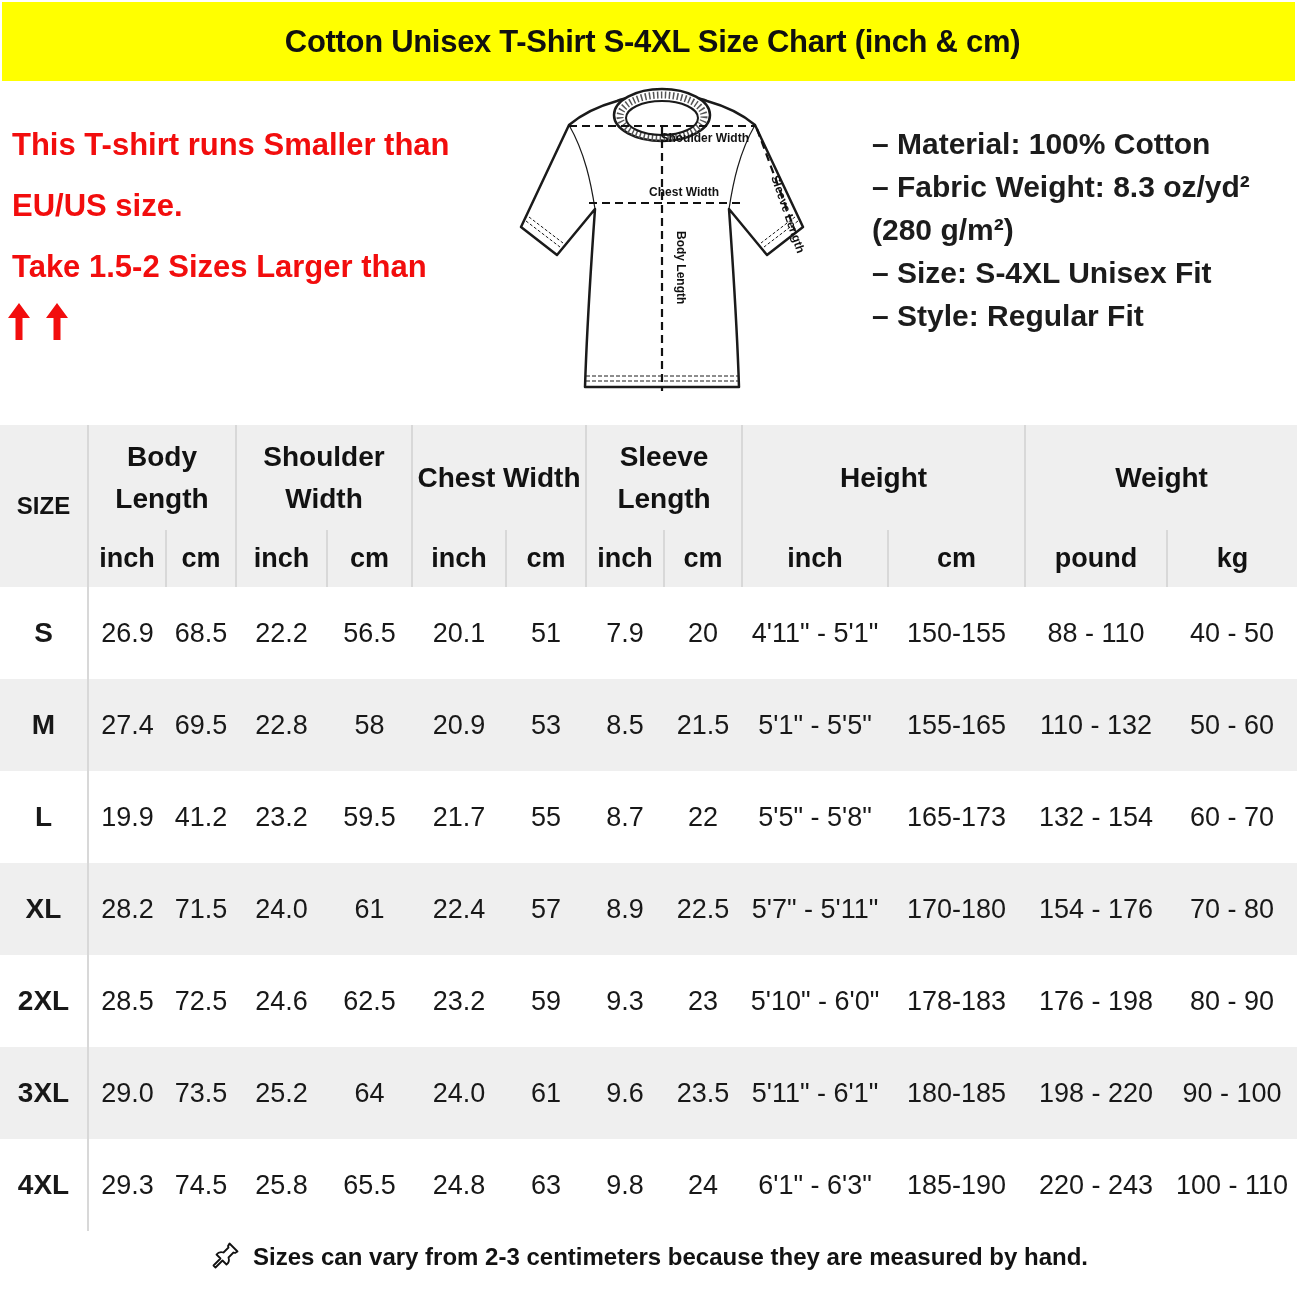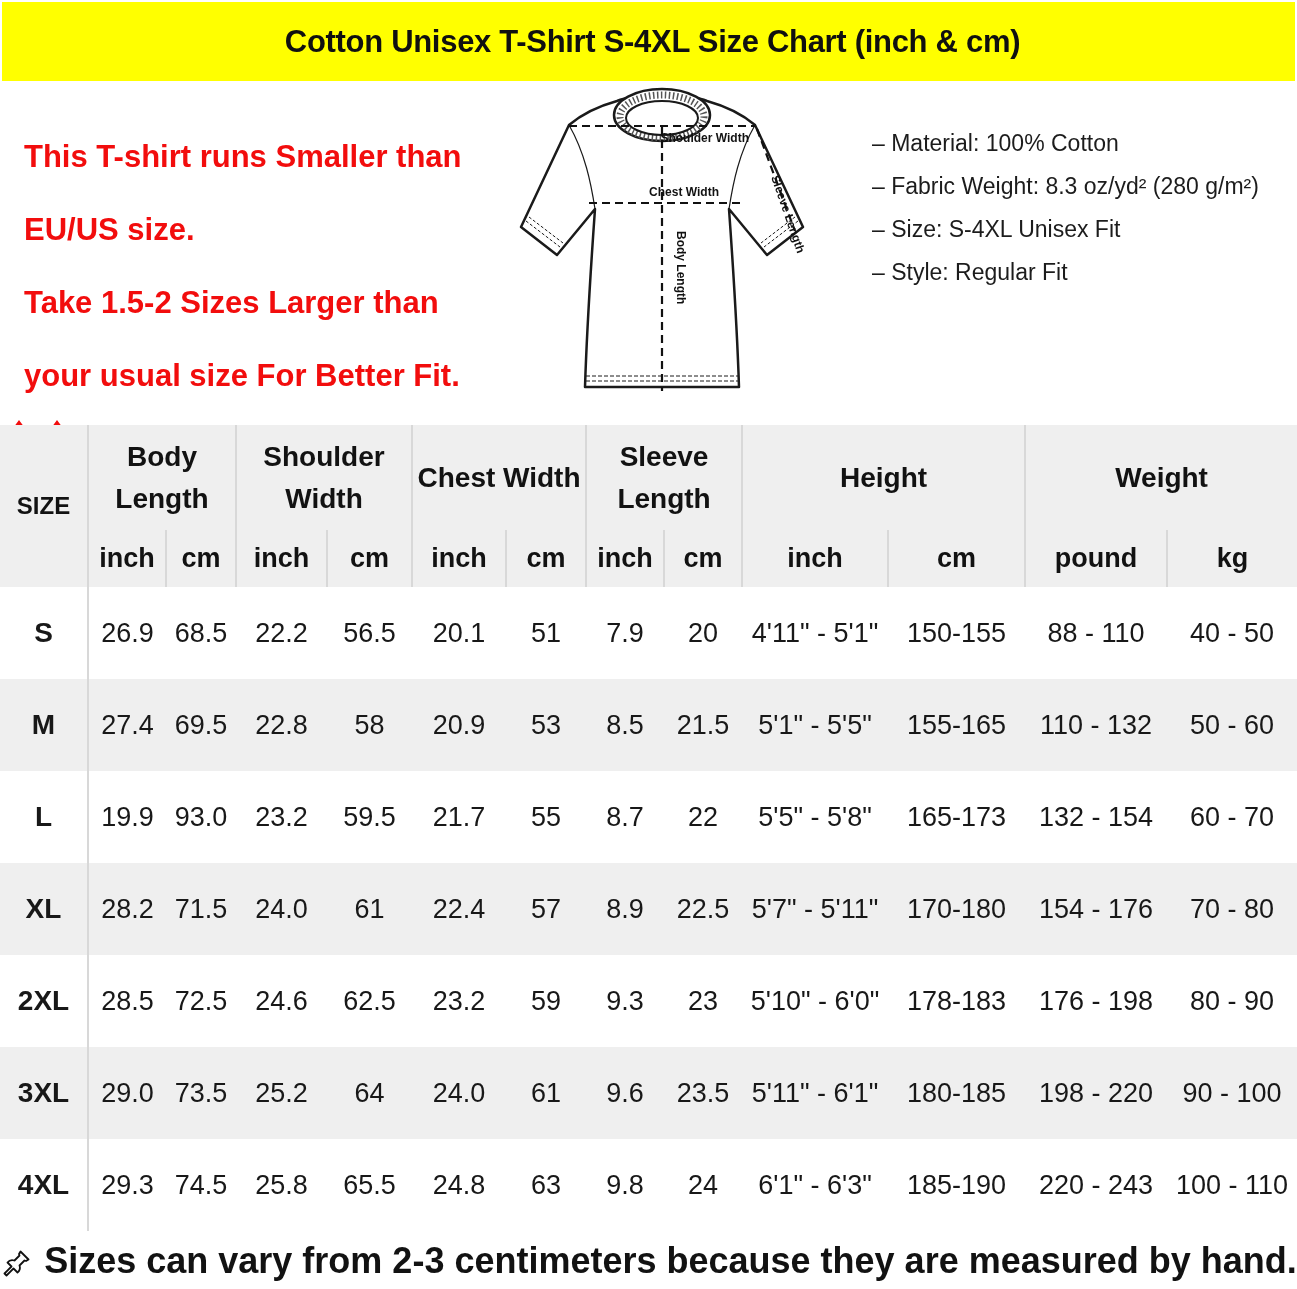--- a/index.html
+++ b/index.html
@@ -23,26 +23,26 @@
     background: var(--banner-bg);
     display: flex; align-items: center; justify-content: center; padding-left: 8px;
   }
   .banner-title {
     font-size: 31px; font-weight: bold; color: #101010; letter-spacing: -0.3px;
   }
   .warning {
     position: absolute; left: 8px; top: 112px; width: 510px;
     color: var(--accent-red); font-size: 31px; font-weight: bold; line-height: 57px;
   }
-  .warning p { margin: 16px; }
+  .warning p { margin: 4px; }
   .arrow-row { margin-top: 8px; display: flex; gap: 16px; }
   .tshirt-wrap { position: absolute; left: 505px; top: 85px; width: 356px; height: 330px; }
   .details {
     position: absolute; left: 872px; top: 122px; width: 425px;
-    font-size: 23px; font-weight: 400; color: #1c1c1c; line-height: 43px;
+    font-size: 30px; font-weight: 700; color: #1c1c1c; line-height: 43px;
   }
   .details div { margin: 0; }
   table.size-table {
     position: absolute; left: 0; top: 425px; width: 1297px;
     border-collapse: collapse; table-layout: fixed;
   }
   .size-table th, .size-table td { padding: 0; text-align: center; }
   .size-table thead th { background: var(--row-alt-bg); font-weight: bold; color: #121212; }
   .size-table tr.group-row th { height: 105px; font-size: 28px; line-height: 42px; }
   .size-table tr.sub-row th { height: 57px; font-size: 27px; margin-left: 16px; }
@@ -50,37 +50,36 @@
   .size-table thead th.size-h { font-size: 24px; }
   .size-table tbody td {
     height: 92px; font-size: 27px; font-weight: 500; color: #181818; white-space: nowrap;
   }
   .size-table tbody td.size-cell {
     font-weight: bold; font-size: 28px; border-right: 2px solid var(--divider);
   }
   .size-table tbody tr:nth-child(even) { background: var(--row-alt-bg); }
   .note {
     position: absolute; left: 0; top: 1240px; width: 1297px;
-    text-align: center; font-size: 36px; font-weight: 600; color: #121212;
+    text-align: center; font-size: 24px; font-weight: 600; color: #121212;
   }
   .note .pin { vertical-align: -7px; margin-right: 12px; }
   .diagram-label { font-size: 12px; font-weight: bold; fill: #111; }
 </style>
 </head>
 <body>
 
 <div class="banner">
   <div class="banner-title">Cotton Unisex T-Shirt S-4XL Size Chart (inch &amp; cm)</div>
 </div>
 
 <div class="warning">
   <p>This T-shirt runs Smaller than</p>
   <p>EU/US size.</p>
   <p>Take 1.5-2 Sizes Larger than</p>
-  <p>your usual size For Better Fit.</p>
   <div class="arrow-row">
     <svg width="22" height="37" viewBox="0 0 22 37">
       <polygon points="11,0 22,15 14.5,15 14.5,37 7.5,37 7.5,15 0,15" fill="#f20d0d"></polygon>
     </svg>
     <svg width="22" height="37" viewBox="0 0 22 37">
       <polygon points="11,0 22,15 14.5,15 14.5,37 7.5,37 7.5,15 0,15" fill="#f20d0d"></polygon>
     </svg>
   </div>
 </div>
 
@@ -199,21 +198,21 @@
       <td>8.5</td>
       <td>21.5</td>
       <td>5'1" - 5'5"</td>
       <td>155-165</td>
       <td>110 - 132</td>
       <td>50 - 60</td>
     </tr>
     <tr>
       <td class="size-cell">L</td>
       <td>19.9</td>
-      <td>93.0</td>
+      <td>41.2</td>
       <td>23.2</td>
       <td>59.5</td>
       <td>21.7</td>
       <td>55</td>
       <td>8.7</td>
       <td>22</td>
       <td>5'5" - 5'8"</td>
       <td>165-173</td>
       <td>132 - 154</td>
       <td>60 - 70</td>

